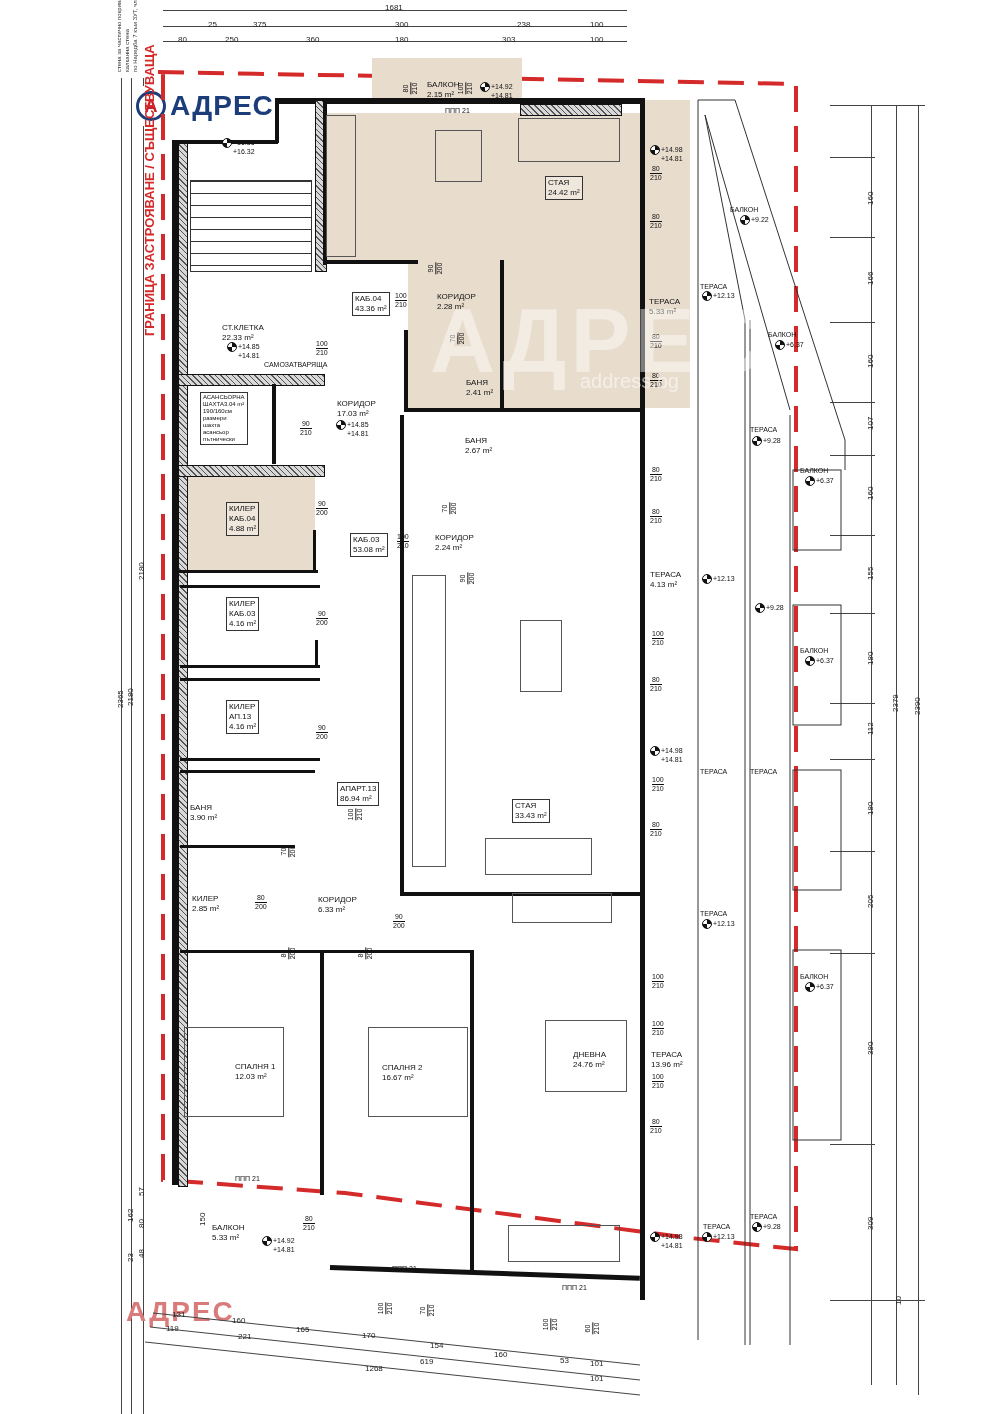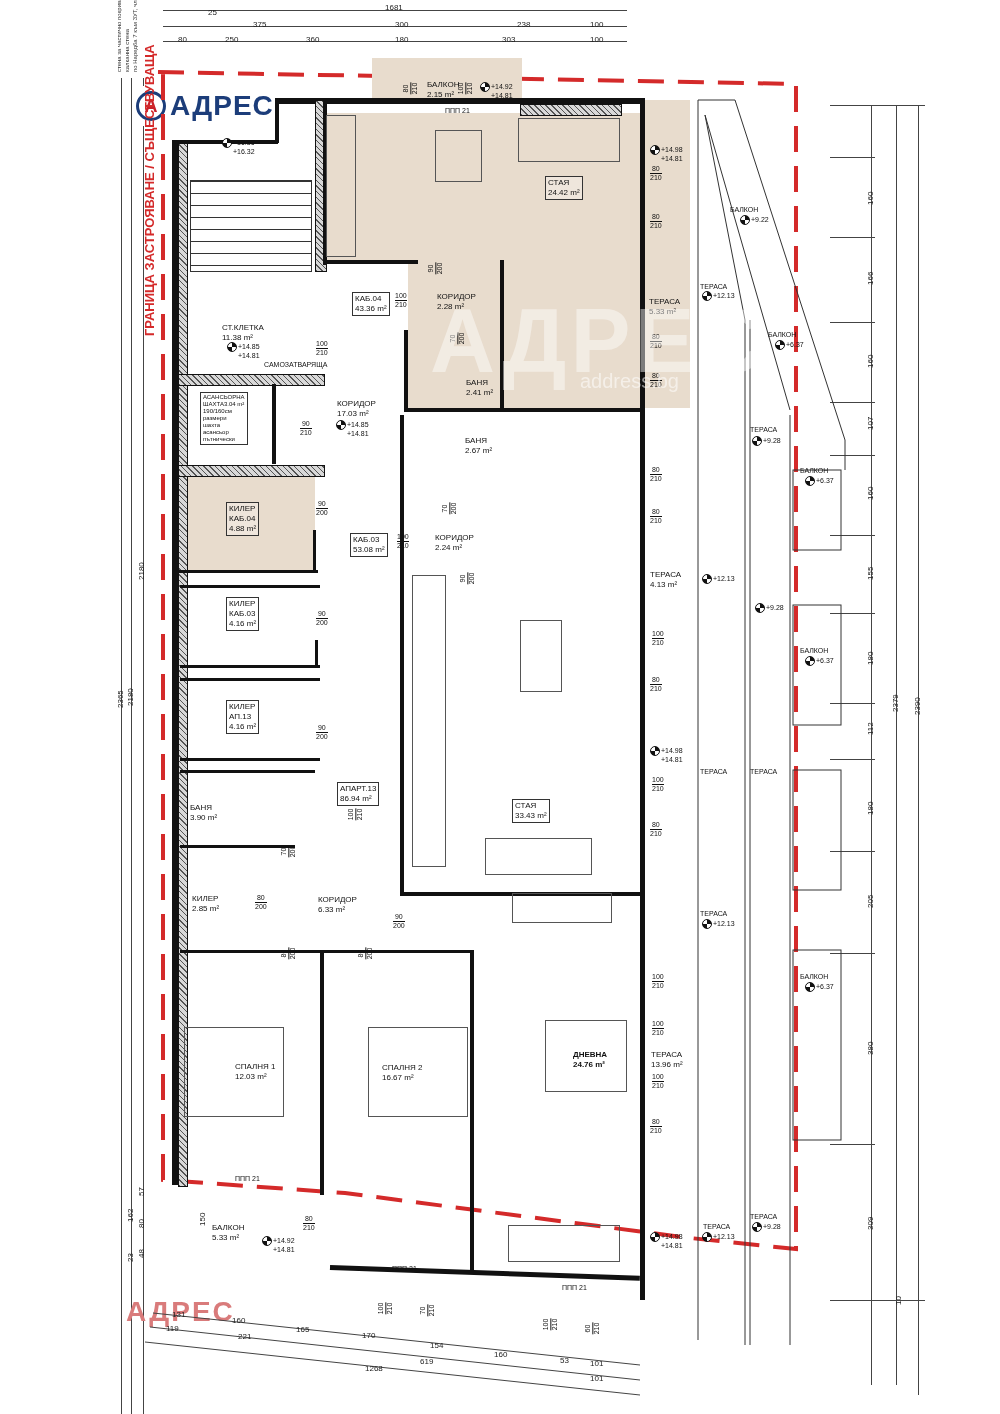--- a/index.html
+++ b/index.html
@@ -31,21 +31,21 @@
   .wm-sub { position:absolute; left:580px; top:370px; font-size:20px; color:rgba(255,255,255,0.55); }
   .boundary-text { position:absolute; left:142px; top:336px; transform:rotate(-90deg); transform-origin:left top; color:#d42a2a; font-size:13px; font-weight:bold; white-space:nowrap; }
   .note-text { position:absolute; font-size:6px; line-height:7px; color:#333; transform:rotate(-90deg); transform-origin:left top; white-space:nowrap; }
 </style>
 </head>
 <body>
 
 <div class="hline" style="left:163px;top:10px;width:464px;"></div>
 <div class="dim" style="left:385px;top:3px;">1681</div>
 <div class="hline" style="left:163px;top:26px;width:464px;"></div>
-<div class="dim" style="left:168px;top:8px;padding-left:40px;">25</div>
+<div class="dim" style="left:168px;top:20px;padding-left:40px;">25</div>
 <div class="dim" style="left:253px;top:20px;">375</div>
 <div class="dim" style="left:395px;top:20px;">300</div>
 <div class="dim" style="left:517px;top:20px;">238</div>
 <div class="dim" style="left:590px;top:20px;">100</div>
 <div class="hline" style="left:163px;top:41px;width:464px;"></div>
 <div class="dim" style="left:178px;top:35px;">80</div>
 <div class="dim" style="left:225px;top:35px;">250</div>
 <div class="dim" style="left:306px;top:35px;">360</div>
 <div class="dim" style="left:395px;top:35px;">180</div>
 <div class="dim" style="left:502px;top:35px;">303</div>
@@ -162,21 +162,21 @@
   <span class="sym"></span><span>+16.36</span><br>
   <span style="margin-left:11px">+16.32</span>
 </div>
 <div class="vtext" style="left:205px;top:290px;font-size:7px;"></div>
 <div class="vtext" style="left:205px;top:290px;font-size:7px;"></div>
 <div class="vtext" style="left:267px;top:240px;font-size:7px;"></div>
 <div class="vtext" style="left:290px;top:310px;font-size:7px;"></div>
 
 <div class="lbl" style="left:222px;top:323px;">
   <span class="n">СТ.КЛЕТКА</span>
-    <span class="n">11.38 m²</span>
+    <span class="n">22.33 m²</span>
 </div>
 <div class="level" style="left:227px;top:342px;">
   <span class="sym"></span><span>+14.85</span><br>
   <span style="margin-left:11px">+14.81</span>
 </div>
 <div class="lbl" style="left:264px;top:360px;font-size:7px;">САМОЗАТВАРЯЩА</div>
 
 <div class="lbl boxed" style="left:200px;top:392px;font-size:6px;line-height:7px;">
   <span class="n">АСАНСЬОРНА</span>
     <span class="n">ШАХТА3.04 m²</span>
@@ -288,21 +288,21 @@
     <span class="n">6.33 m²</span>
 </div>
 <div class="lbl" style="left:235px;top:1062px;">
   <span class="n">СПАЛНЯ 1</span>
     <span class="n">12.03 m²</span>
 </div>
 <div class="lbl" style="left:382px;top:1063px;">
   <span class="n">СПАЛНЯ 2</span>
     <span class="n">16.67 m²</span>
 </div>
-<div class="lbl" style="left:573px;top:1050px;font-weight:bold;">
+<div class="lbl" style="left:573px;top:1050px;">
   <span class="n">ДНЕВНА</span>
     <span class="n">24.76 m²</span>
 </div>
 <div class="lbl" style="left:651px;top:1050px;">
   <span class="n">ТЕРАСА</span>
     <span class="n">13.96 m²</span>
 </div>
 <div class="lbl" style="left:212px;top:1223px;">
   <span class="n">БАЛКОН</span>
     <span class="n">5.33 m²</span>

